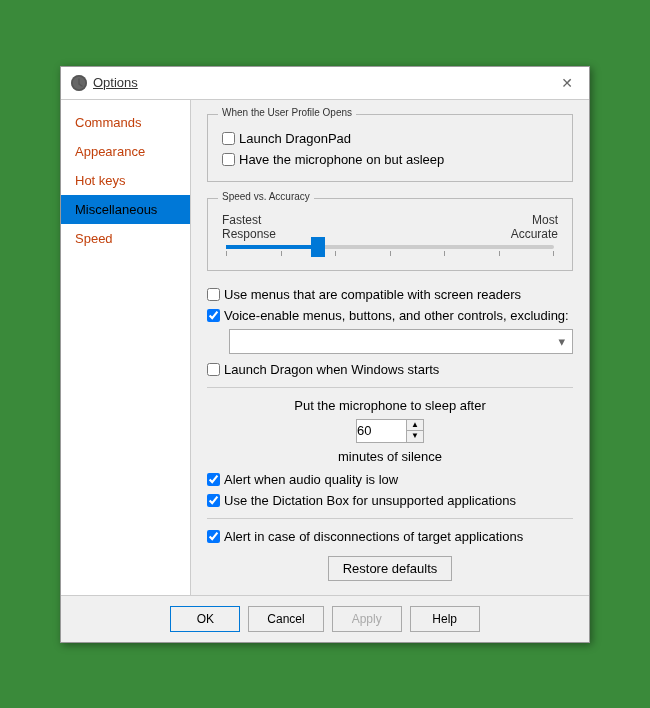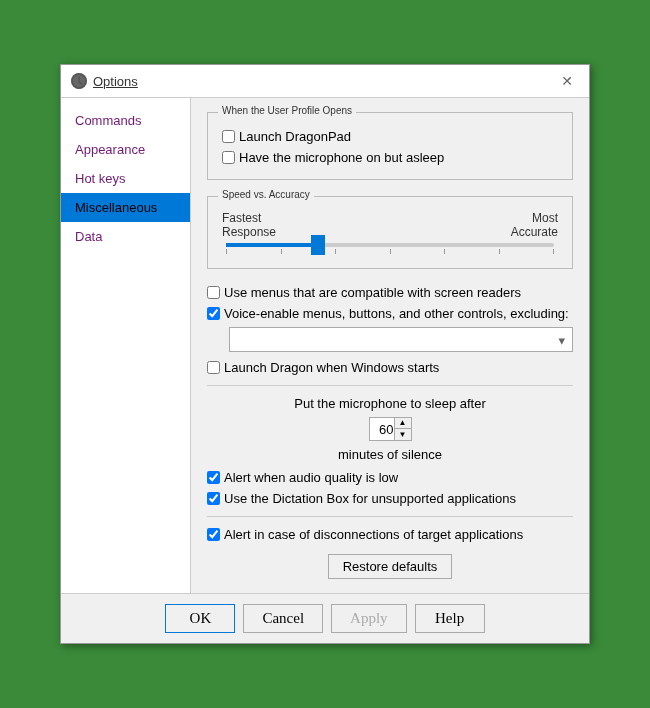--- a/index.html
+++ b/index.html
@@ -59,21 +59,21 @@
     }
     .sidebar {
       width: 130px;
       background: #fff;
       border-right: 1px solid #ccc;
       padding: 8px 0;
     }
     .sidebar-item {
       padding: 7px 14px;
       cursor: pointer;
-      color: #701a75;
+      color: #c2410c;
       font-size: 13px;
     }
     .sidebar-item.active {
       background: #0078d7;
       color: #000000;
     }
     .content {
       flex: 1;
       padding: 14px 16px;
       overflow-y: auto;
@@ -189,22 +189,22 @@
       gap: 6px;
       margin-bottom: 8px;
       font-size: 13px;
       flex-direction: column;
     }
     .spin-group {
       display: flex;
       border: 1px solid #aaa;
     }
     .spin-value {
-      width: 25px;
-      text-align: right;
+      width: 50px;
+      text-align: left;
       padding: 2px 0;
       font-size: 13px;
       border: none;
       border-right: 1px solid #aaa;
     }
     .spin-btns {
       display: flex;
       flex-direction: column;
       width: 16px;
     }
@@ -246,23 +246,22 @@
       padding: 10px 14px;
       display: flex;
       justify-content: center;
       gap: 8px;
     }
     .footer-btn {
       padding: 5px 18px;
       border: 1px solid #aaa;
       background: #f0f0f0;
       cursor: pointer;
-      font-size: 15px;
+      font-size: 12px;
       min-width: 70px;
-      font-family: Liberation Serif, serif;
     }
     .footer-btn.primary { border-color: #0078d7; }
     .footer-btn.disabled { color: #aaa; cursor: default; }
   </style>
 </head>
 <body>
 
 <div class="dialog">
 
   <div class="titlebar">
@@ -278,21 +277,21 @@
     <button class="titlebar-close">✕</button>
   </div>
 
   <div class="body">
 
     <div class="sidebar">
       <div class="sidebar-item">Commands</div>
       <div class="sidebar-item">Appearance</div>
       <div class="sidebar-item">Hot keys</div>
       <div class="sidebar-item active">Miscellaneous</div>
-      <div class="sidebar-item">Data</div>
+      <div class="sidebar-item">Speed</div>
     </div>
 
     <div class="content">
 
       <div class="section-box">
         <span class="section-box-label">When the User Profile Opens</span>
         <div style="height:6px;"></div>
         <div class="checkbox-row">
           <input type="checkbox" id="cb-dragonpad" style="">
           <label for="cb-dragonpad">Launch DragonPad</label>

